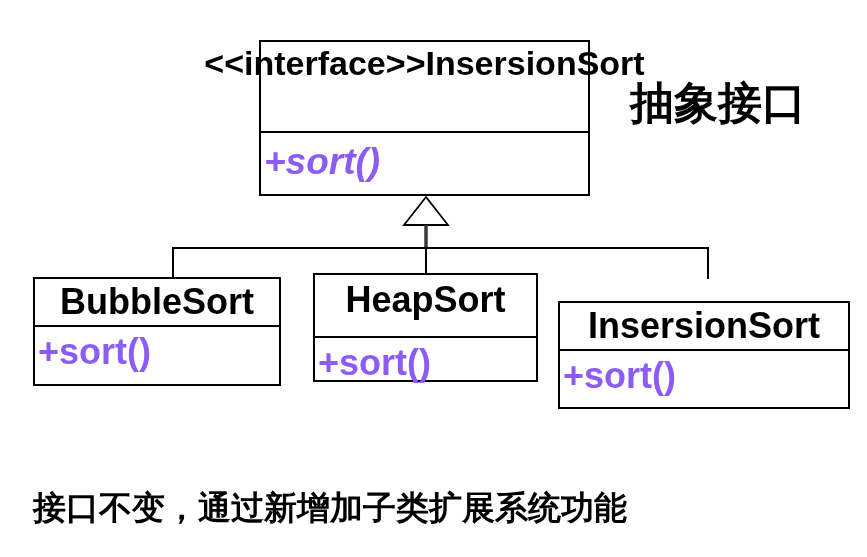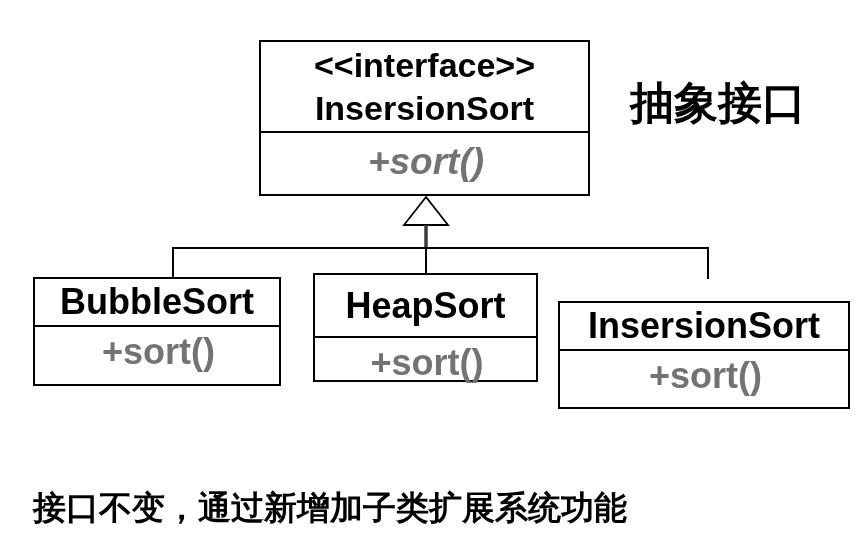--- a/index.html
+++ b/index.html
@@ -27,28 +27,28 @@
     border: 2px solid #000000;
     box-sizing: border-box;
   }
   .title-compartment {
     border-bottom: 2px solid #000000;
     box-sizing: border-box;
     text-align: center;
     font-weight: bold;
     color: #000000;
     display: flex;
-    flex-direction: column;
+    flex-direction: row;
     justify-content: center;
   }
   .method-compartment {
     box-sizing: border-box;
     font-weight: bold;
-    color: #737373;
-    text-align: center;
+    color: #8b5cf6;
+    text-align: left;
     padding-left: 3px;
   }
   
   .interface-box {
     left: 259px; top: 40px;
     width: 331px; height: 156px;
   }
   .interface-box .title-compartment {
     height: 91px;
     font-size: 34px;

